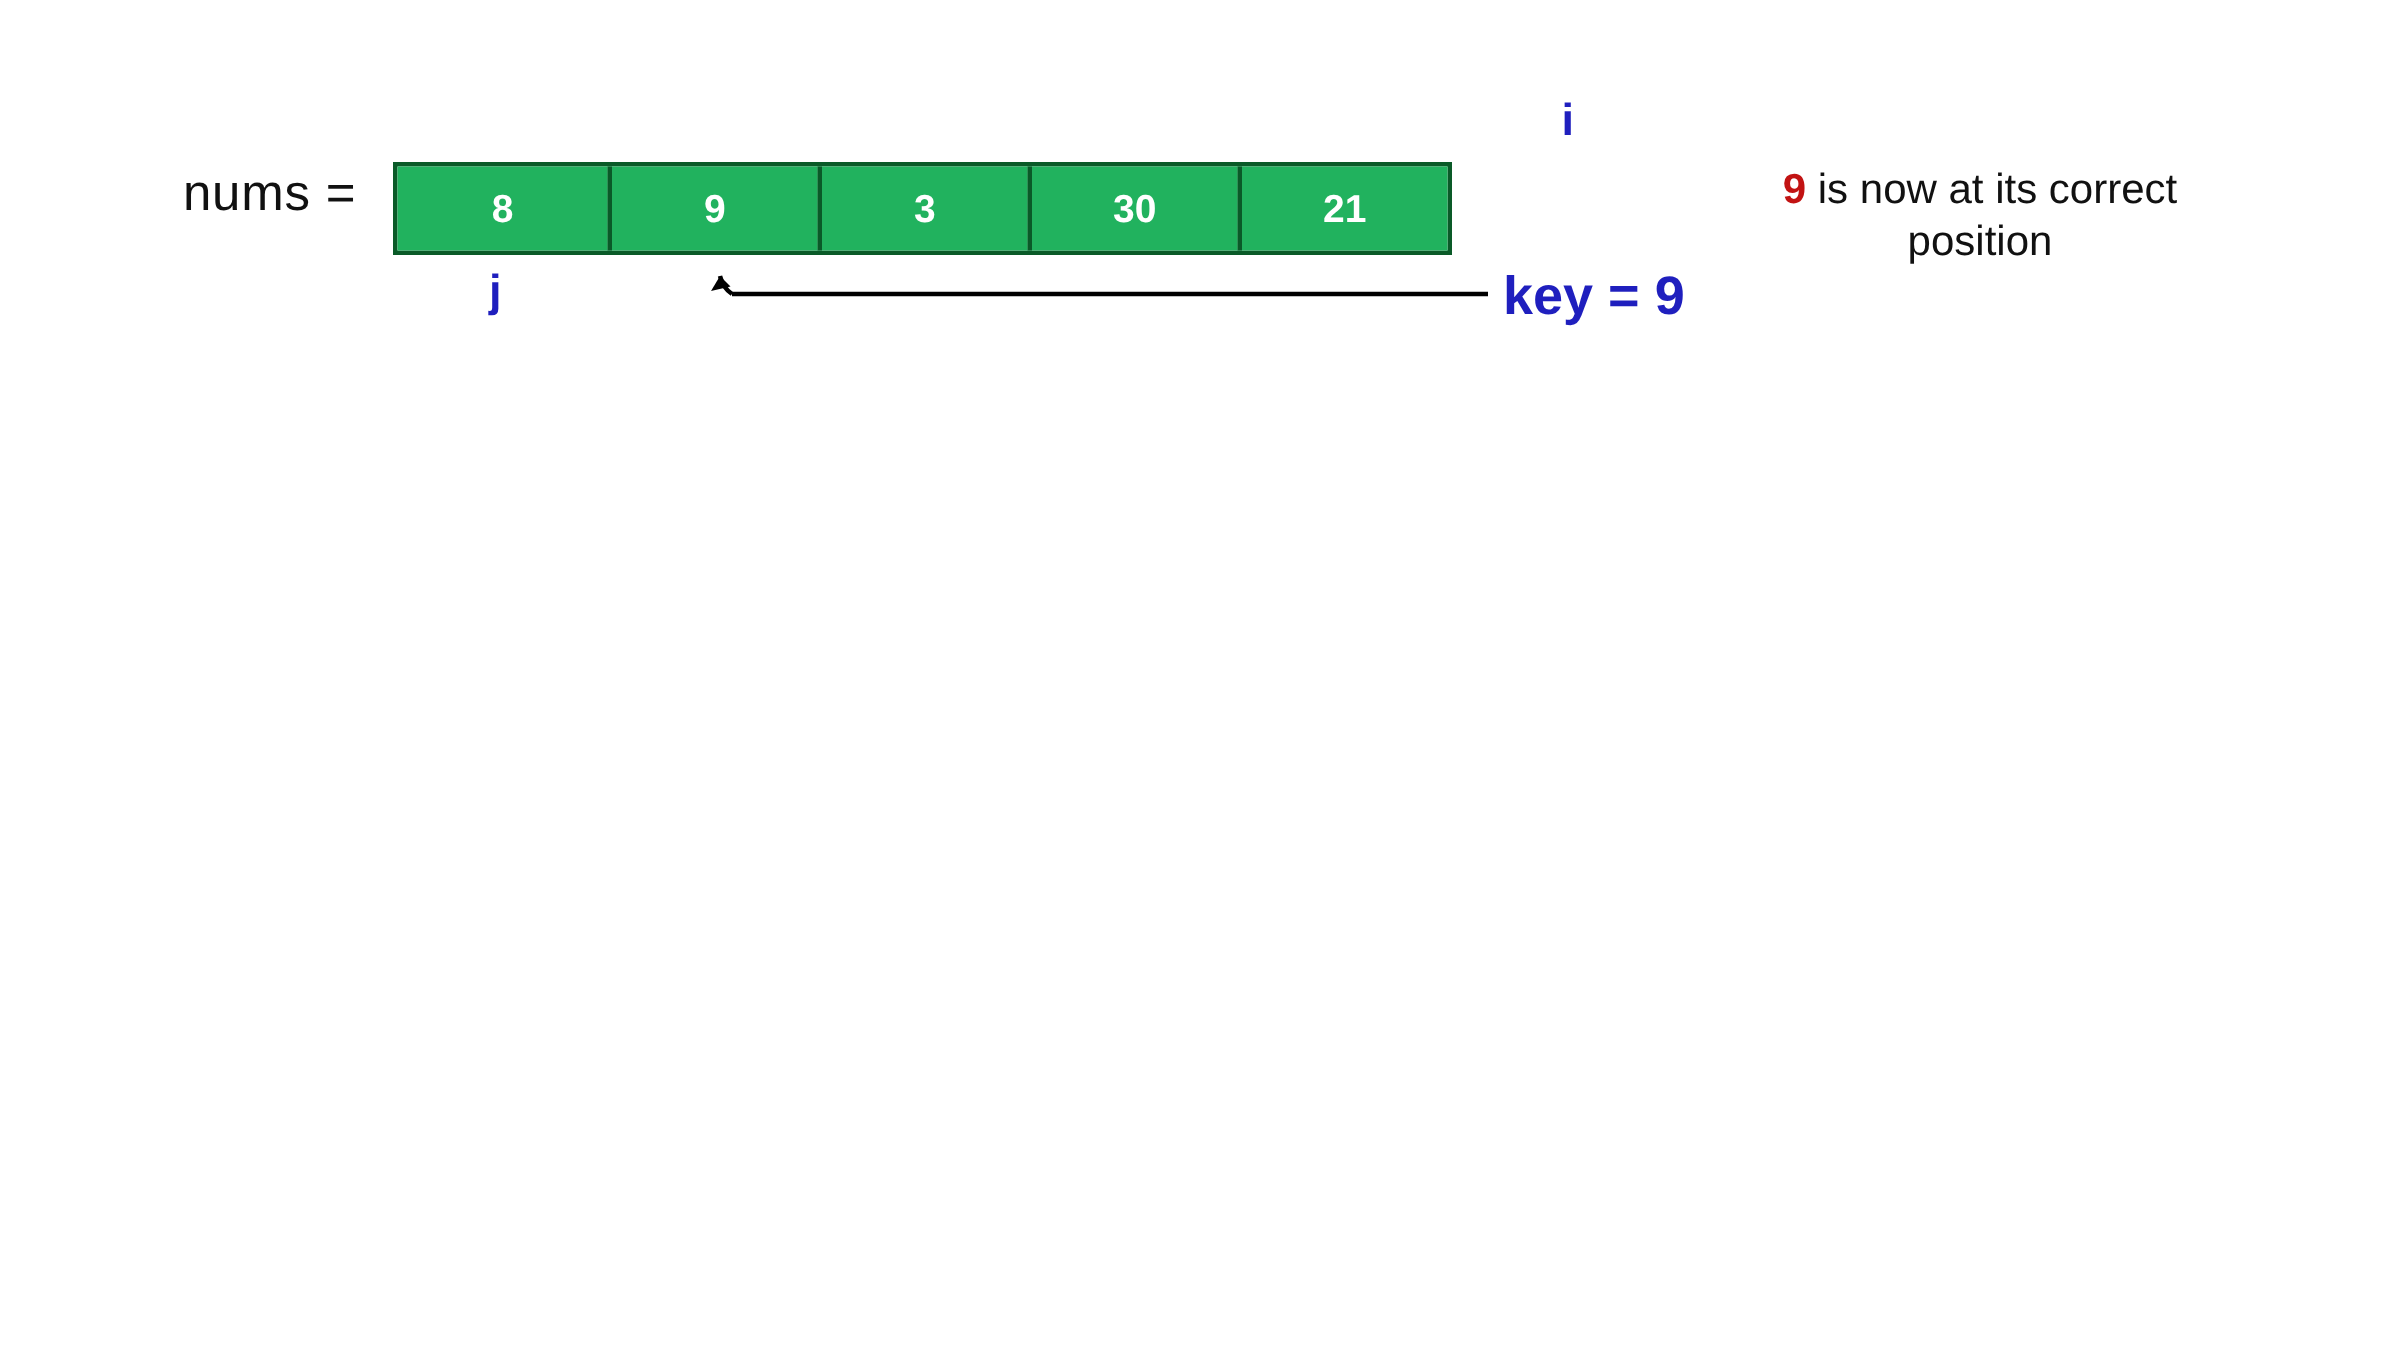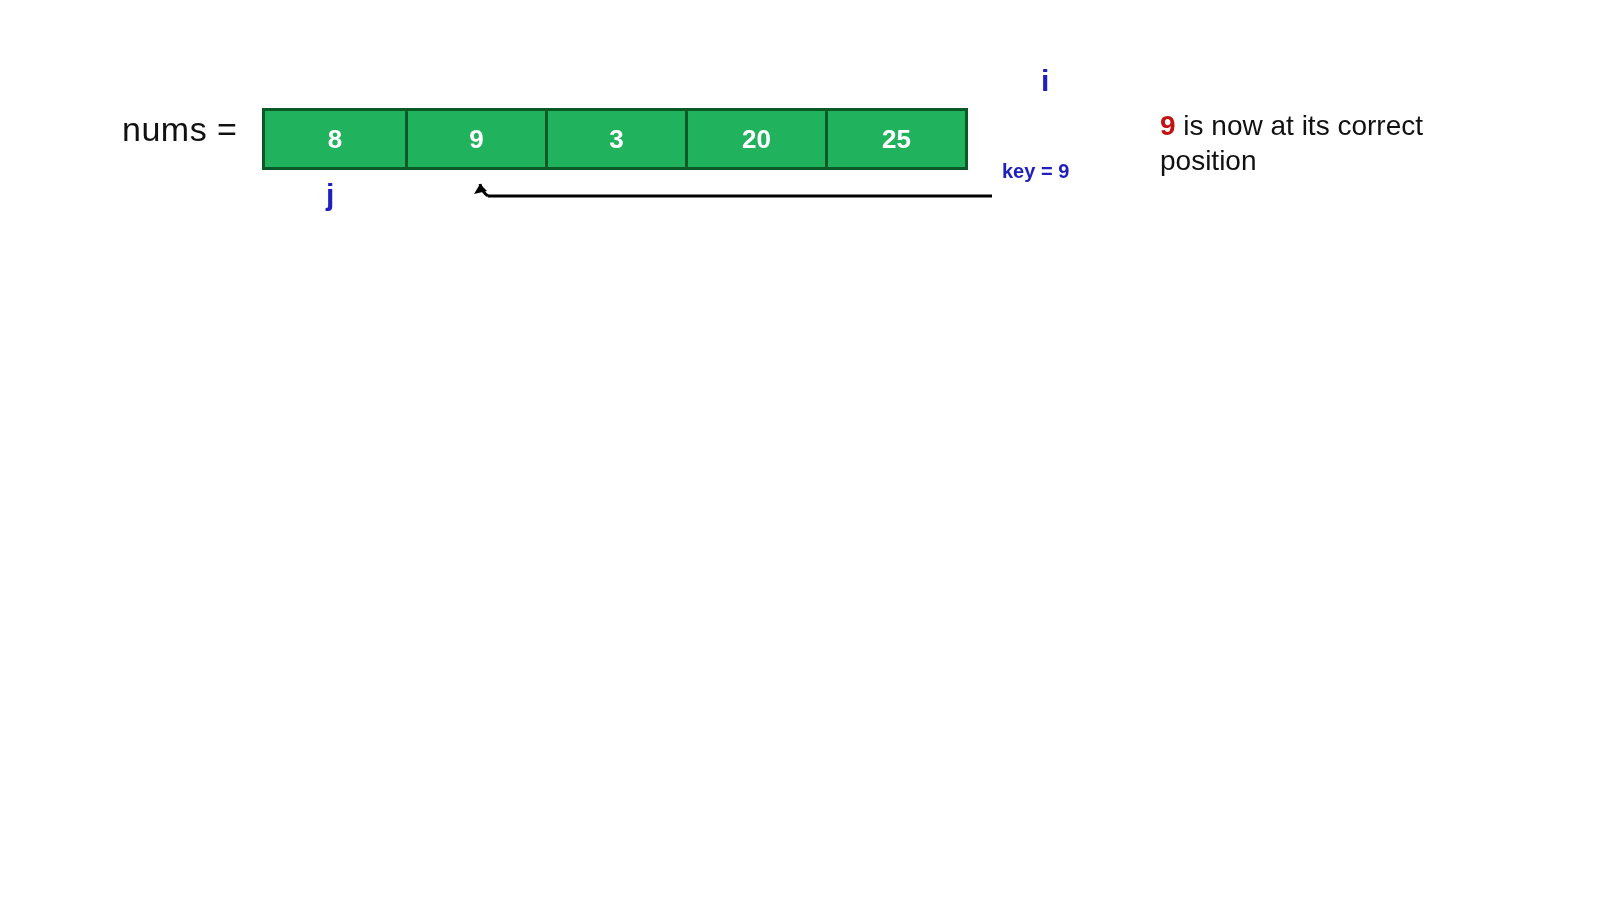--- a/index.html
+++ b/index.html
@@ -53,60 +53,60 @@
     position: absolute;
     color: #1f1fbe;
     font-weight: 800;
     font-size: 30px;
   }
   .ptr-i { left: 1041px; top: 64px; }
   .ptr-j { left: 326px; top: 178px; }
   .key-label {
     position: absolute;
     left: 1002px;
-    top: 160px;
+    top: 176px;
     color: #1f1fbe;
     font-weight: 800;
-    font-size: 20px;
+    font-size: 36px;
   }
   .arrow-svg {
     position: absolute;
     left: 470px;
     top: 178px;
     width: 530px;
     height: 30px;
   }
   .caption {
     position: absolute;
     left: 1160px;
     top: 108px;
     width: 320px;
     font-size: 28px;
     color: #111;
-    text-align: left;
+    text-align: center;
     line-height: 1.25;
   }
   .caption .hl {
     color: #c21313;
     font-weight: 800;
   }
 </style>
 </head>
 <body>
 
 <div class="stage">
 
   <div class="nums-label">nums =</div>
 
   <div class="array">
     <div class="cell green">8</div>
     <div class="cell green">9</div>
     <div class="cell green">3</div>
-    <div class="cell green">20</div>
-    <div class="cell green">25</div>
+    <div class="cell green">30</div>
+    <div class="cell green">21</div>
   </div>
 
   <div class="ptr ptr-i">i</div>
   <div class="ptr ptr-j">j</div>
 
   <svg class="arrow-svg" viewBox="0 0 530 30">
     <line x1="18" y1="18" x2="522" y2="18" stroke="#000" stroke-width="3"></line>
     <path d="M18 18 Q12 14 10 6" fill="none" stroke="#000" stroke-width="3"></path>
     <polygon points="10,6 4,16 17,13" fill="#000"></polygon>
   </svg>

